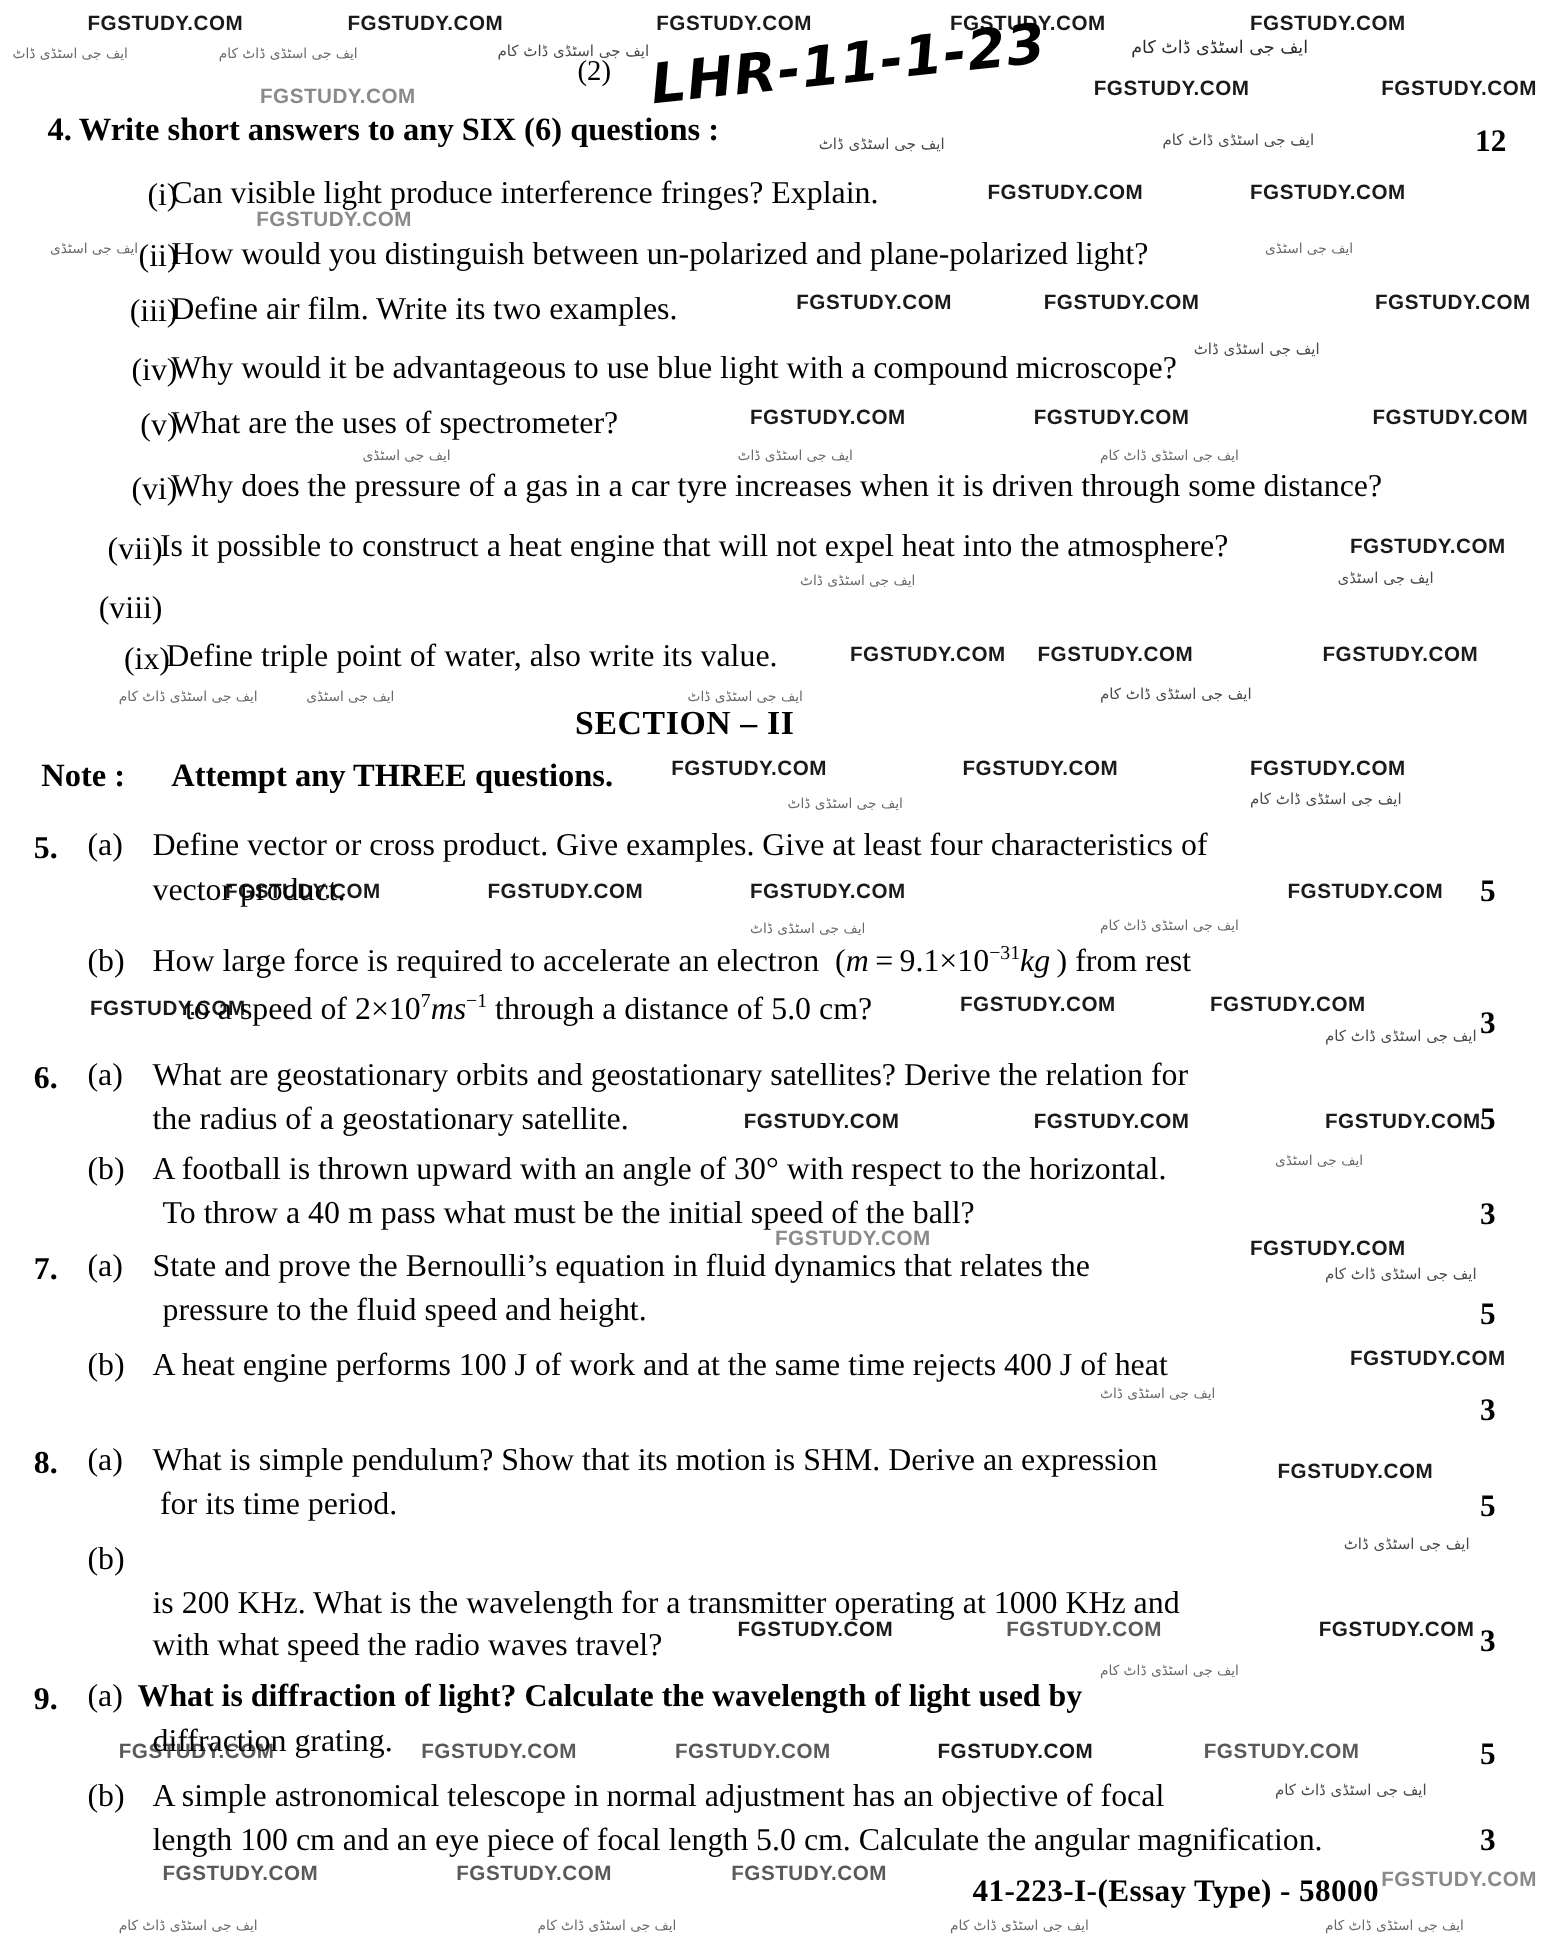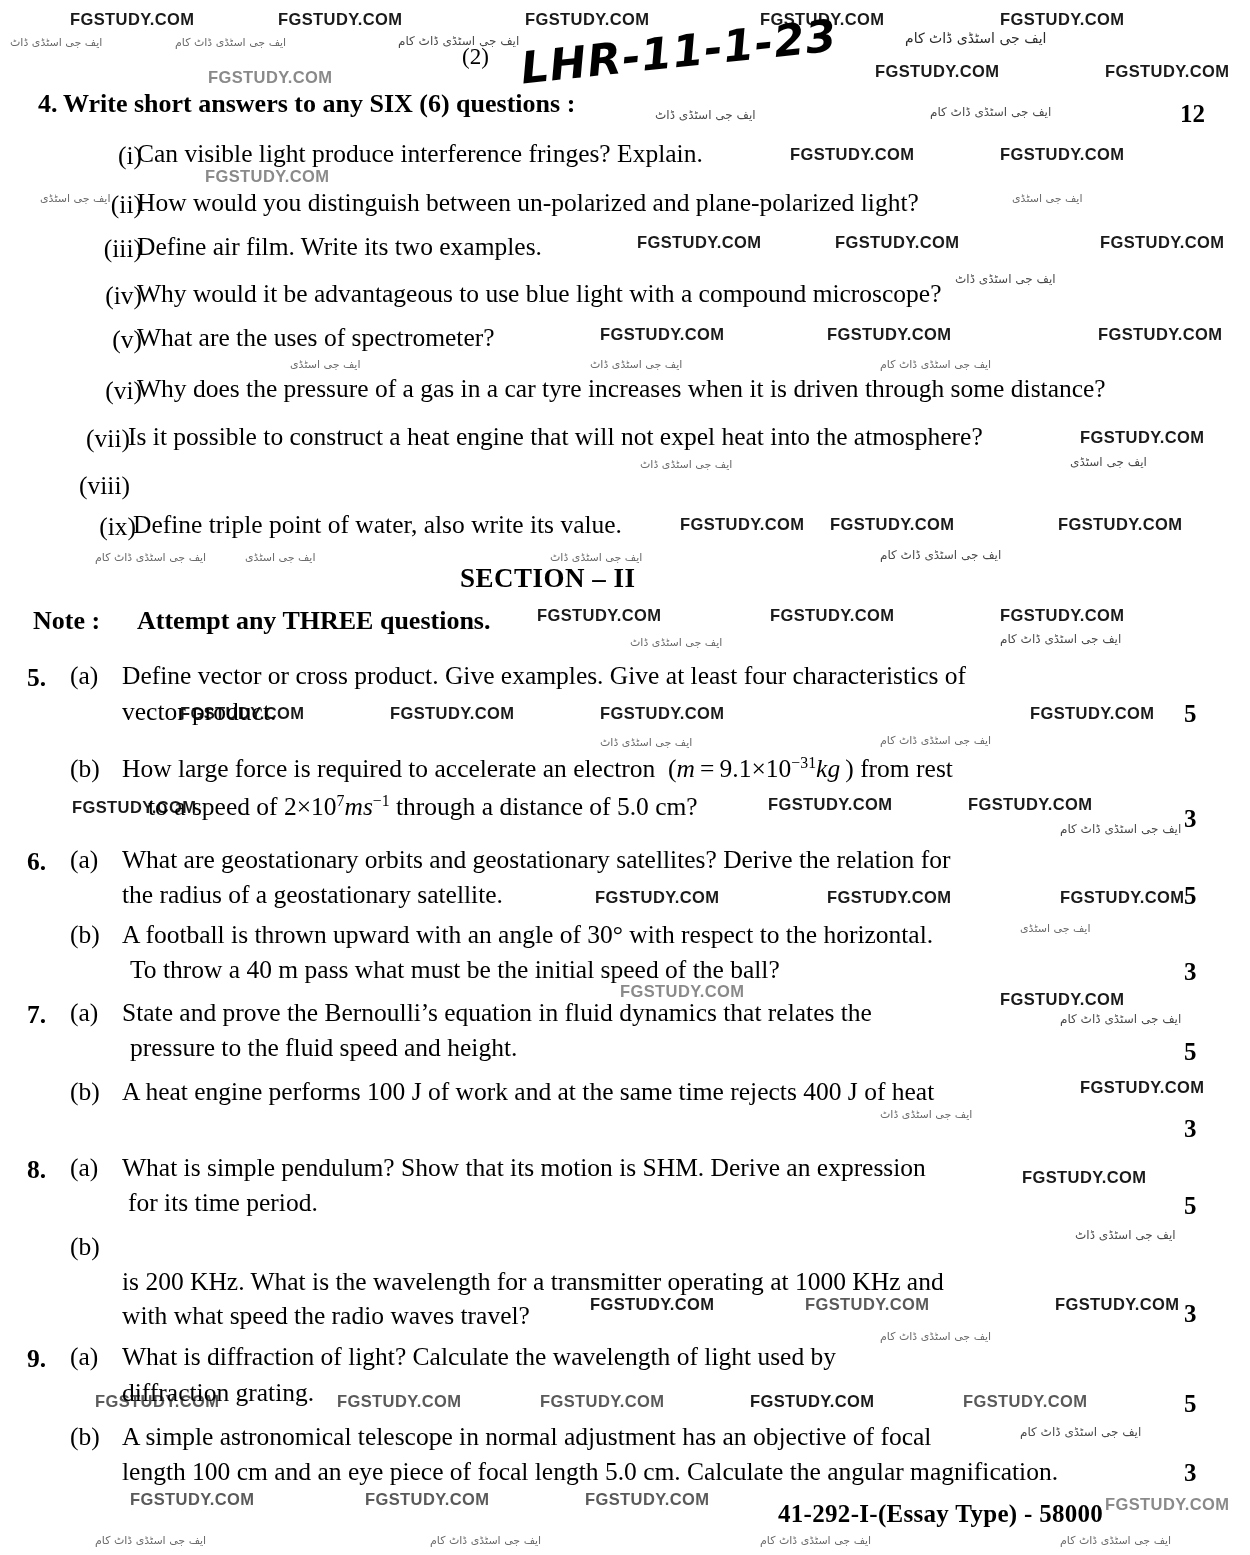--- a/index.html
+++ b/index.html
@@ -276,25 +276,25 @@
     <span class="ln" style="left:128px;top:1190px;">for its time period.</span>
     <span class="marks" style="left:1184px;top:1192px;">5</span>
 
     <span class="ln" style="left:70px;top:1234px;">(b)</span>
     <span class="ln" style="left:122px;top:1269px;">is 200 KHz.  What is the wavelength for a transmitter operating at 1000 KHz and</span>
     <span class="ln" style="left:122px;top:1303px;">with what speed the radio waves travel?</span>
     <span class="marks" style="left:1184px;top:1300px;">3</span>
 
     <span class="qnum" style="left:27px;top:1344px;">9.</span>
     <span class="ln" style="left:70px;top:1344px;">(a)</span>
-    <span class="ln" style="left:122px;top:1344px;">What is diffraction of light?  Calculate the wavelength of light used by</span>
+    <span class="ln" style="left:110px;top:1344px;font-weight:bold;">What is diffraction of light?  Calculate the wavelength of light used by</span>
     <span class="ln" style="left:122px;top:1380px;">diffraction grating.</span>
     <span class="marks" style="left:1184px;top:1390px;">5</span>
 
     <span class="ln" style="left:70px;top:1424px;">(b)</span>
     <span class="ln" style="left:122px;top:1424px;">A simple astronomical telescope in normal adjustment has an objective of focal</span>
     <span class="ln" style="left:122px;top:1459px;">length 100 cm and an eye piece of focal length 5.0 cm.  Calculate the angular magnification.</span>
     <span class="marks" style="left:1184px;top:1459px;">3</span>
 
-    <span class="footer" style="left:778px;top:1500px;">41-292-I-(Essay Type) - 58000</span>
+    <span class="footer" style="left:778px;top:1500px;">41-223-I-(Essay Type) - 58000</span>
 
   </div>
 </div>
 
 </body></html>

